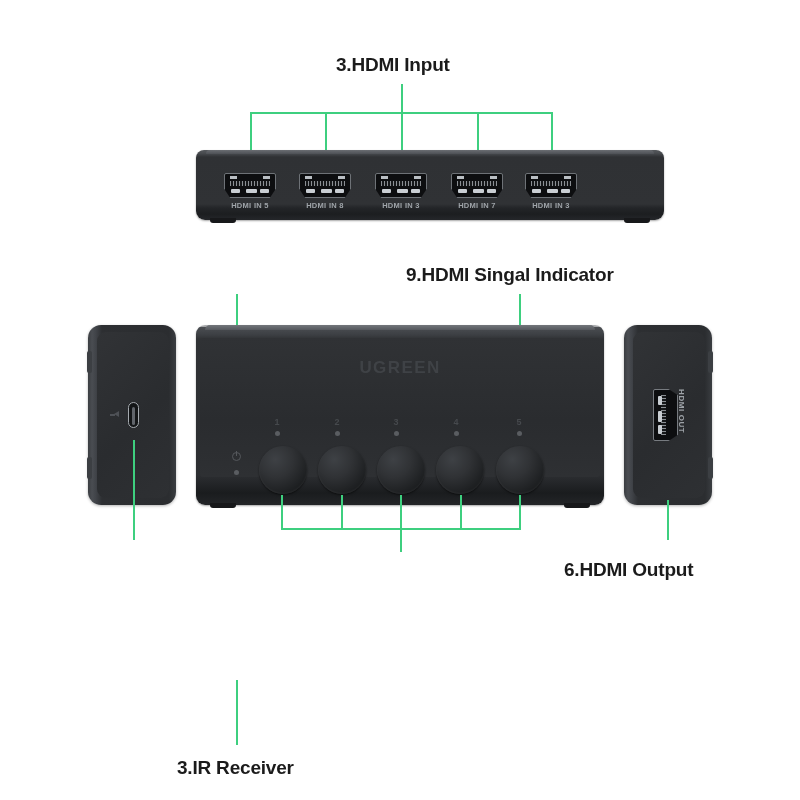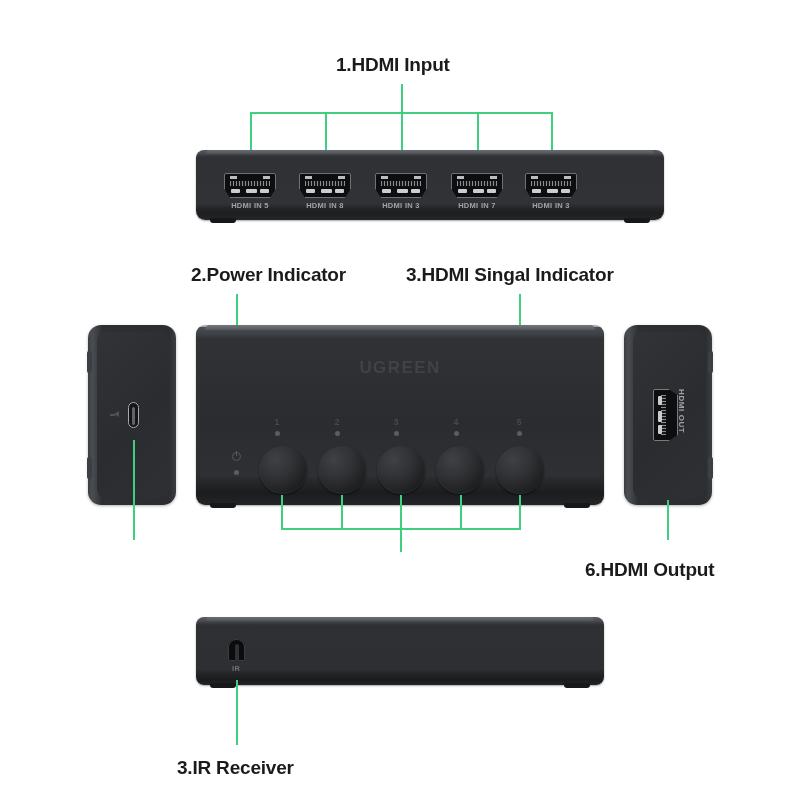--- a/index.html
+++ b/index.html
@@ -357,21 +357,21 @@
     font-weight: bold;
     color: #6f7377;
     letter-spacing: 0.4px;
   }
 </style>
 </head>
 <body>
 
 <div id="page">
 
-  <div class="caption" style="left:336px; top:54px;">1.HDMI Input</div>
+  <div class="caption" style="left:336px; top:54px;">3.HDMI Input</div>
 
   <div class="ln ln-v" style="left:401px; top:84px; height:29px;"></div>
 
   <div class="ln ln-h" style="left:250px; top:112px; width:303px;"></div>
 
   <div class="ln ln-v" style="left:250px; top:112px; height:62px;"></div>
   <div class="ln ln-v" style="left:325px; top:112px; height:62px;"></div>
   <div class="ln ln-v" style="left:401px; top:112px; height:62px;"></div>
   <div class="ln ln-v" style="left:477px; top:112px; height:62px;"></div>
   <div class="ln ln-v" style="left:551px; top:112px; height:62px;"></div>
@@ -426,24 +426,23 @@
       <div class="tab-l"></div>
       <div class="tab-c"></div>
       <div class="tab-r"></div>
     </div>
     <div class="port-label" style="left:319px; top:51px; width:72px;">HDMI IN 3</div>
 
     <div class="foot" style="left:14px;"></div>
     <div class="foot" style="right:14px;"></div>
   </div>
 
-  <div class="caption" style="left:191px; top:264px;">2.Power Indicator</div>
   <div class="ln ln-v" style="left:236px; top:294px; height:168px;"></div>
 
-  <div class="caption" style="left:406px; top:264px;">3.HDMI Singal Indicator</div>
+  <div class="caption" style="left:406px; top:264px;">9.HDMI Singal Indicator</div>
   <div class="ln ln-v" style="left:519px; top:294px; height:98px;"></div>
   <div class="ln ln-h" style="left:277px; top:391px; width:244px;"></div>
   <div class="ln ln-v" style="left:277px; top:391px; height:32px;"></div>
   <div class="ln ln-v" style="left:337px; top:391px; height:32px;"></div>
   <div class="ln ln-v" style="left:396px; top:391px; height:32px;"></div>
   <div class="ln ln-v" style="left:456px; top:391px; height:32px;"></div>
   <div class="ln ln-v" style="left:519px; top:391px; height:32px;"></div>
 
   <div class="side-panel" style="left:88px; top:325px; width:88px; height:180px;">
     <div class="inner"></div>
@@ -500,26 +499,19 @@
     <div id="hdmi-out-port" style="left:29px; top:64px;">
       <div class="pins"></div>
       <div class="tab-a"></div>
       <div class="tab-b"></div>
       <div class="tab-c"></div>
     </div>
     <div id="hdmi-out-label" style="left:62px; top:64px;">HDMI OUT</div>
   </div>
 
   <div class="ln ln-v" style="left:667px; top:500px; height:40px;"></div>
-  <div class="caption" style="left:585px; top:559px;text-align:right;">6.HDMI Output</div>
-
-  <div class="device" id="ir-device">
-    <div class="bevel-top"></div>
-    <div id="ir-jack" style="left:32px; top:22px;"></div>
-    <div id="ir-label" style="left:36px; top:47px;">IR</div>
-    <div class="foot" style="left:14px;"></div>
-    <div class="foot" style="right:14px;"></div>
-  </div>
+  <div class="caption" style="left:564px; top:559px;text-align:right;">6.HDMI Output</div>
+
 
   <div class="ln ln-v" style="left:236px; top:680px; height:65px;"></div>
   <div class="caption" style="left:177px; top:757px;">3.IR Receiver</div>
 
 </div>
 
 </body></html>

